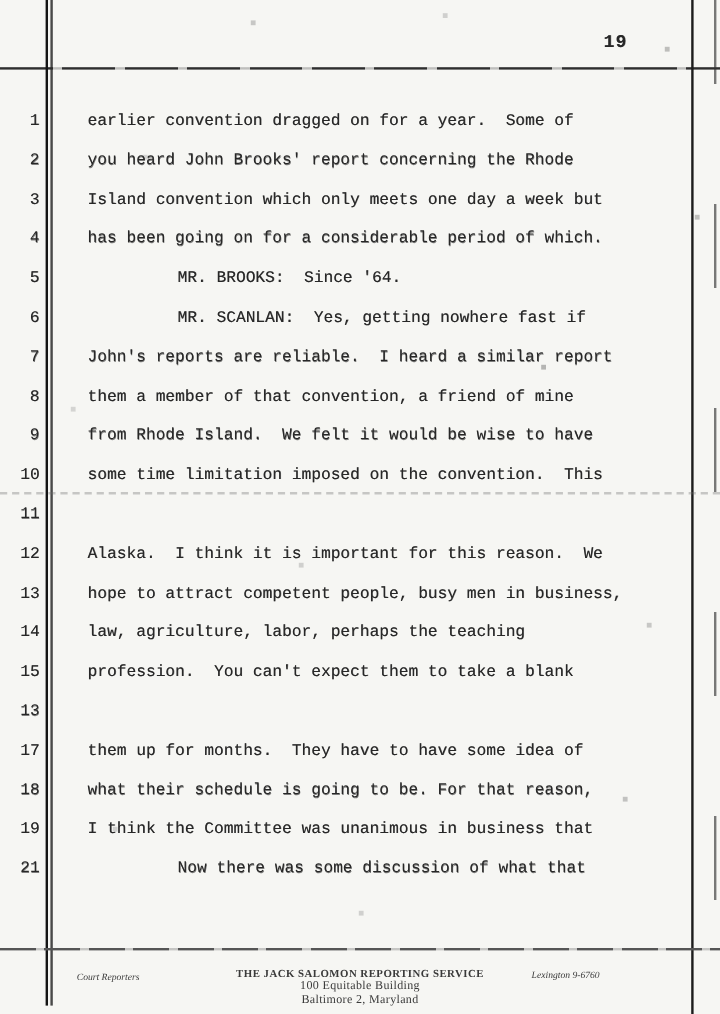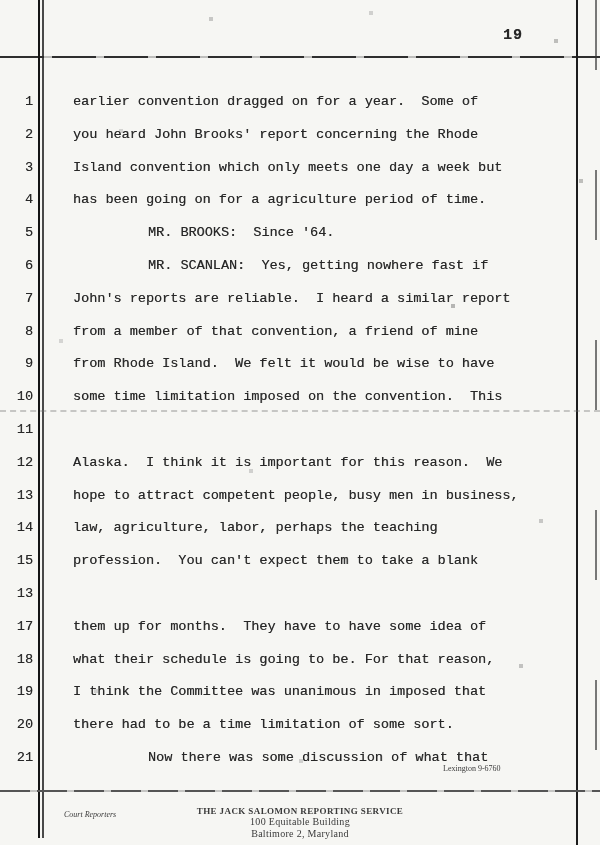--- a/index.html
+++ b/index.html
@@ -69,22 +69,22 @@
     position:absolute;top:794px;left:120px;width:360px;text-align:center;
     font-family:"Liberation Serif",serif;color:#3a3a3a;line-height:1.15;
   }
   .f-title{font-size:9px;font-weight:bold;letter-spacing:.4px;margin-top:12px;}
   .f-addr{font-size:10px;letter-spacing:.3px;}
   .footer-left{
     position:absolute;top:810px;left:64px;
     font-family:Liberation Serif, serif;font-style:italic;font-size:8px;color:#3a3a3a;
   }
   .footer-right{
-    position:absolute;top:764px;left:443px;
-    font-family:"Liberation Serif",serif;font-size:8px;color:#3a3a3a;
+    position:absolute;top:808px;left:443px;
+    font-family:"Liberation Serif",serif;font-style:italic;font-size:8px;color:#3a3a3a;
   }
 </style>
 </head>
 <body>
 
 <div class="page">
 
   <div class="rule-top"></div>
   <div class="rule-left-a"></div>
   <div class="rule-left-b"></div>
@@ -106,41 +106,41 @@
       <span class="txt">you heard John Brooks' report concerning the Rhode</span>
     </div>
 
     <div class="line-row">
       <span class="num">3</span>
       <span class="txt">Island convention which only meets one day a week but</span>
     </div>
 
     <div class="line-row">
       <span class="num">4</span>
-      <span class="txt">has been going on for a agriculture period of time.</span>
+      <span class="txt">has been going on for a considerable period of which.</span>
     </div>
 
     <div class="line-row">
       <span class="num">5</span>
       <span class="txt indent">MR. BROOKS:  Since '64.</span>
     </div>
 
     <div class="line-row">
       <span class="num">6</span>
       <span class="txt indent">MR. SCANLAN:  Yes, getting nowhere fast if</span>
     </div>
 
     <div class="line-row">
       <span class="num">7</span>
       <span class="txt">John's reports are reliable.  I heard a similar report</span>
     </div>
 
     <div class="line-row">
       <span class="num">8</span>
-      <span class="txt">from a member of that convention, a friend of mine</span>
+      <span class="txt">them a member of that convention, a friend of mine</span>
     </div>
 
     <div class="line-row">
       <span class="num">9</span>
       <span class="txt">from Rhode Island.  We felt it would be wise to have</span>
     </div>
 
     <div class="line-row">
       <span class="num">10</span>
       <span class="txt">some time limitation imposed on the convention.  This</span>
@@ -179,27 +179,23 @@
       <span class="txt">them up for months.  They have to have some idea of</span>
     </div>
 
     <div class="line-row">
       <span class="num">18</span>
       <span class="txt">what their schedule is going to be. For that reason,</span>
     </div>
 
     <div class="line-row">
       <span class="num">19</span>
-      <span class="txt">I think the Committee was unanimous in imposed that</span>
-    </div>
-
-    <div class="line-row">
-      <span class="num">20</span>
-      <span class="txt">there had to be a time limitation of some sort.</span>
-    </div>
+      <span class="txt">I think the Committee was unanimous in business that</span>
+    </div>
+
 
     <div class="line-row">
       <span class="num">21</span>
       <span class="txt indent">Now there was some discussion of what that</span>
     </div>
   </div>
 
   <div class="footer-rule"></div>
   <div class="footer-center">
     <div class="f-title">THE JACK SALOMON REPORTING SERVICE</div>

